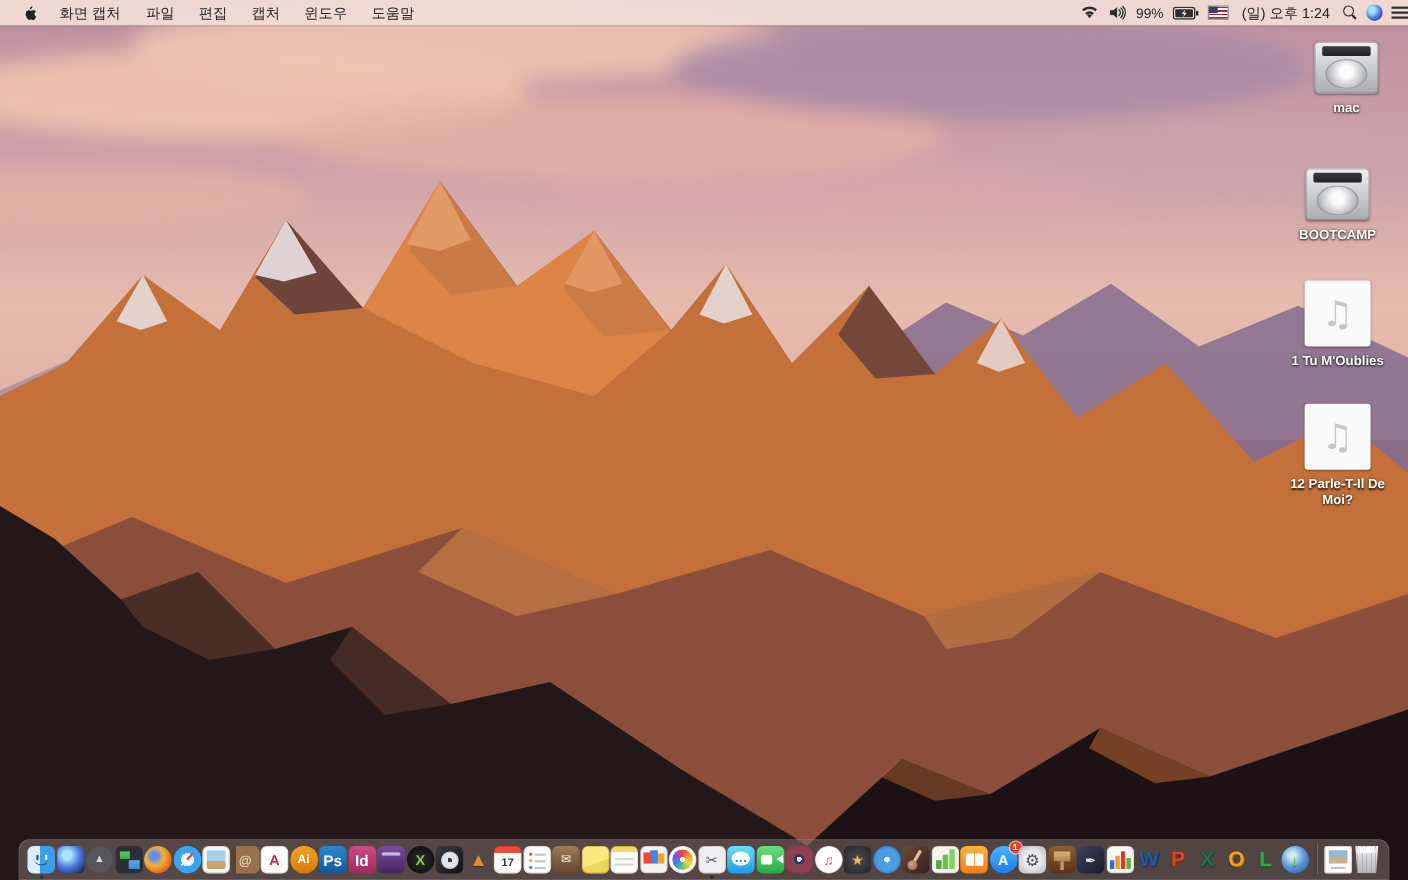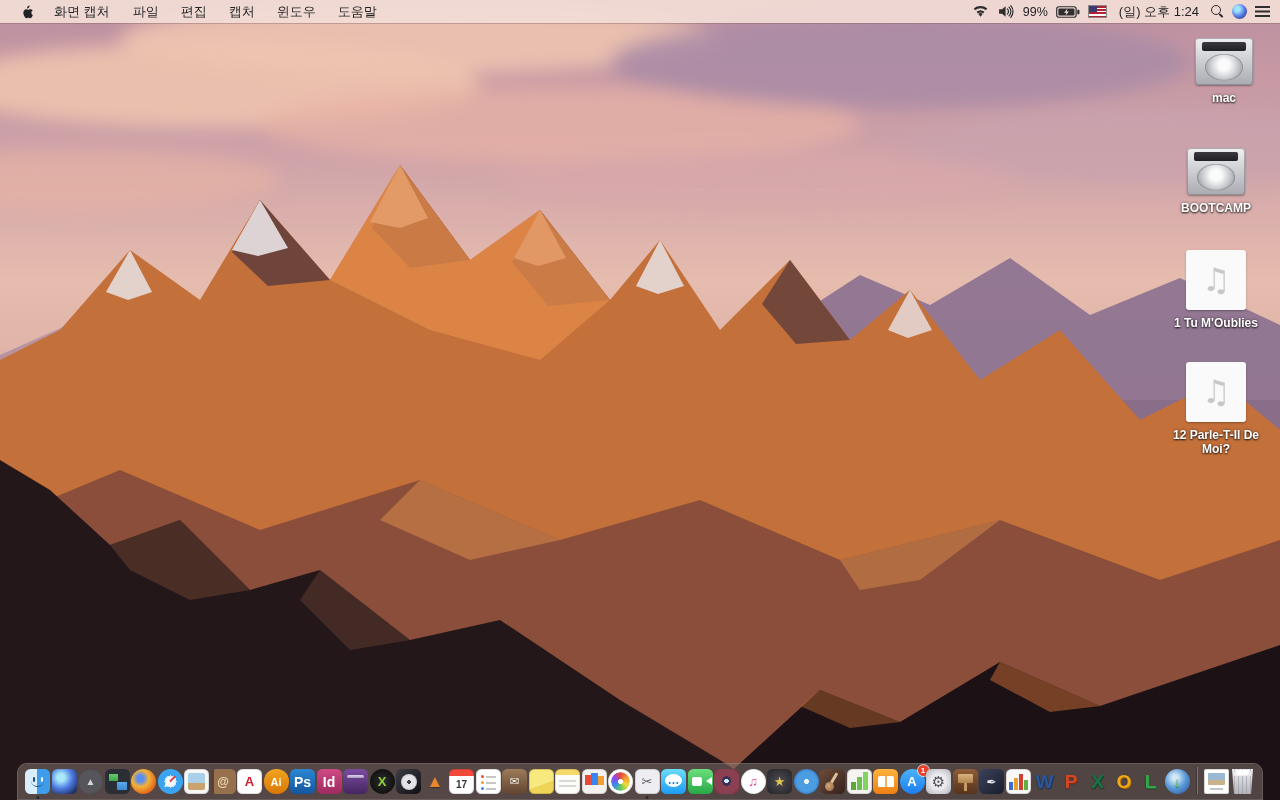--- a/index.html
+++ b/index.html
@@ -8,21 +8,21 @@
   .wallpaper{position:absolute;inset:0;z-index:0;}
 
   
   .menubar{position:absolute;top:0;left:0;right:0;height:23px;z-index:50;
     background:rgba(242,221,214,.93);display:flex;align-items:center;
     font-size:13px;color:#222326;box-shadow:0 1px 0 rgba(120,90,90,.35);}
   .mb-left{display:flex;align-items:center;gap:0;padding-left:12px;}
   .apple{width:30px;display:flex;justify-content:center;align-items:center;}
   .appname{font-weight:400;padding:0 12px;}
   .mb-menu{padding:0 11px;}
-  .mb-right{margin-left:auto;display:flex;align-items:center;gap:8px;padding-right:10px;}
+  .mb-right{margin-left:auto;display:flex;align-items:center;gap:8px;}
   .mb-ico{display:flex;align-items:center;justify-content:center;}
   .batt-text{font-size:12.5px;}
   .clock{font-size:13px;padding:0 4px;}
   .flag{width:17px;height:11px;position:relative;border:.5px solid #888;
     background:repeating-linear-gradient(180deg,#b22234 0 1.6px,#fff 1.6px 3.2px);}
   .flag::before{content:"";position:absolute;top:0;left:0;width:8px;height:6px;background:#3c3b6e;}
   .spotlight{width:13px;height:13px;position:relative;}
   .spotlight::before{content:"";position:absolute;top:0;left:0;width:8px;height:8px;
     border:1.8px solid #2e2e30;border-radius:50%;}
   .spotlight::after{content:"";position:absolute;width:2px;height:5px;background:#2e2e30;
@@ -30,21 +30,21 @@
   .siri-orb{width:15px;height:15px;border-radius:50%;
     background:radial-gradient(circle at 36% 34%,#9fe6fa 0 18%,#5b7ae6 52%,#202b66 95%);}
   .nc-list{width:15px;height:11px;position:relative;}
   .nc-list::before{content:"";position:absolute;left:0;right:0;top:0;height:2px;background:#2e2e30;
     box-shadow:0 4.5px 0 #2e2e30,0 9px 0 #2e2e30;}
 
   
   .desk-col{position:absolute;top:38px;right:4px;width:120px;z-index:10;
     display:flex;flex-direction:column;align-items:center;}
   .desk-item{display:flex;flex-direction:column;align-items:center;cursor:default;}
-  .desk-item.d1{margin-bottom:42px;padding-left:16px;} .desk-item.d2{margin-bottom:34px;} .desk-item.d3{margin-bottom:32px;}
+  .desk-item.d1{margin-bottom:23px;padding-left:16px;} .desk-item.d2{margin-bottom:34px;margin-top:24px;} .desk-item.d3{margin-bottom:32px;}
   .desk-label{margin-top:7px;font-size:12px;font-weight:700;color:#fff;text-align:center;line-height:1.15;
     text-shadow:0 1px 2px rgba(0,0,0,.85),0 0 3px rgba(0,0,0,.5);max-width:112px;}
   .desk-ico{position:relative;}
   .icon-drive{width:58px;height:47px;border-radius:4px;
     background:linear-gradient(180deg,#f0f0f2 0%,#cfd1d5 45%,#a9abb0 100%);
     box-shadow:inset 0 0 0 1px rgba(120,120,126,.55),0 1px 2px rgba(0,0,0,.35);}
   .icon-drive::before{content:"";position:absolute;top:4px;left:7px;right:7px;height:9px;
     background:linear-gradient(180deg,#3a3a40,#1f1f24);border-radius:2px;}
   .icon-drive::after{content:"";position:absolute;left:50%;top:55%;transform:translate(-50%,-38%);
     width:38px;height:27px;border-radius:50%;

